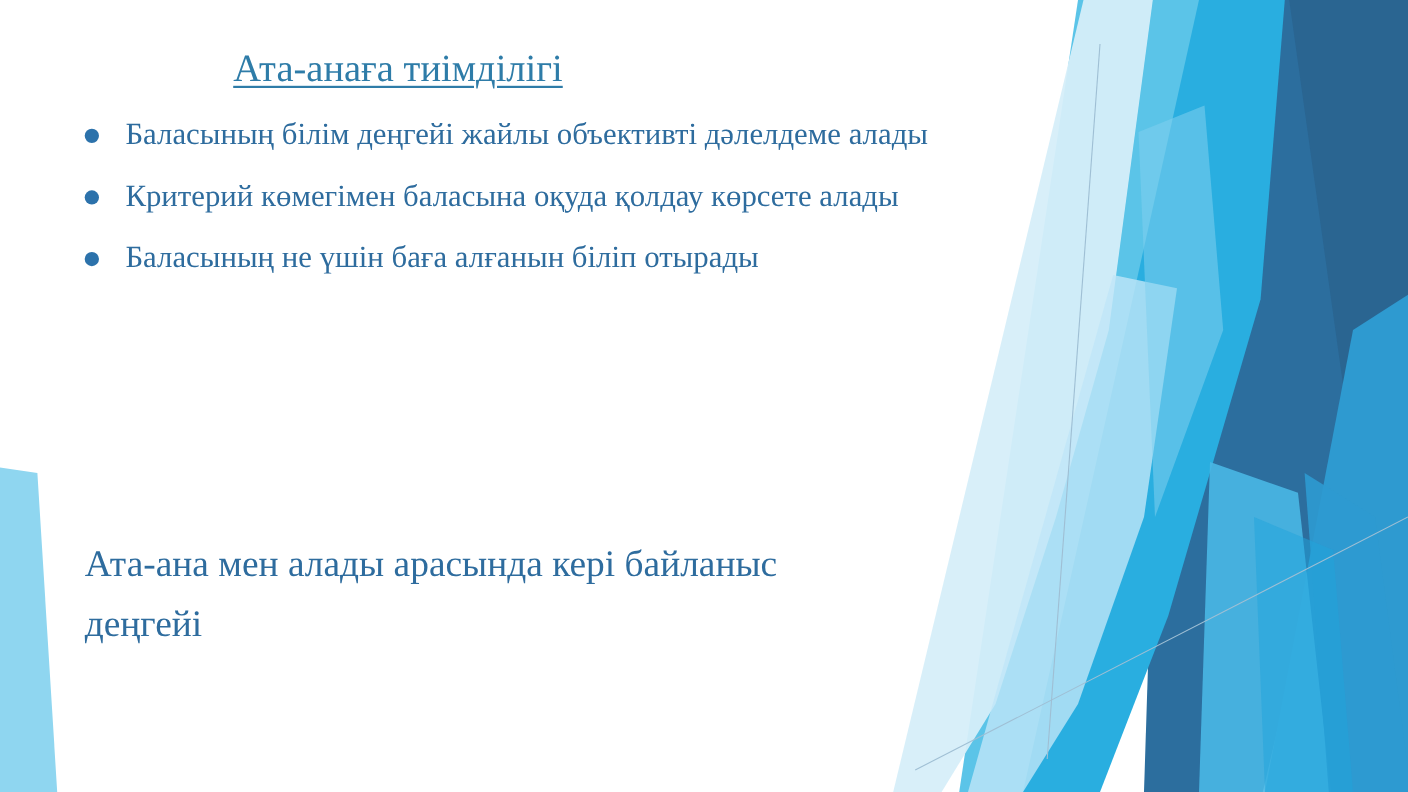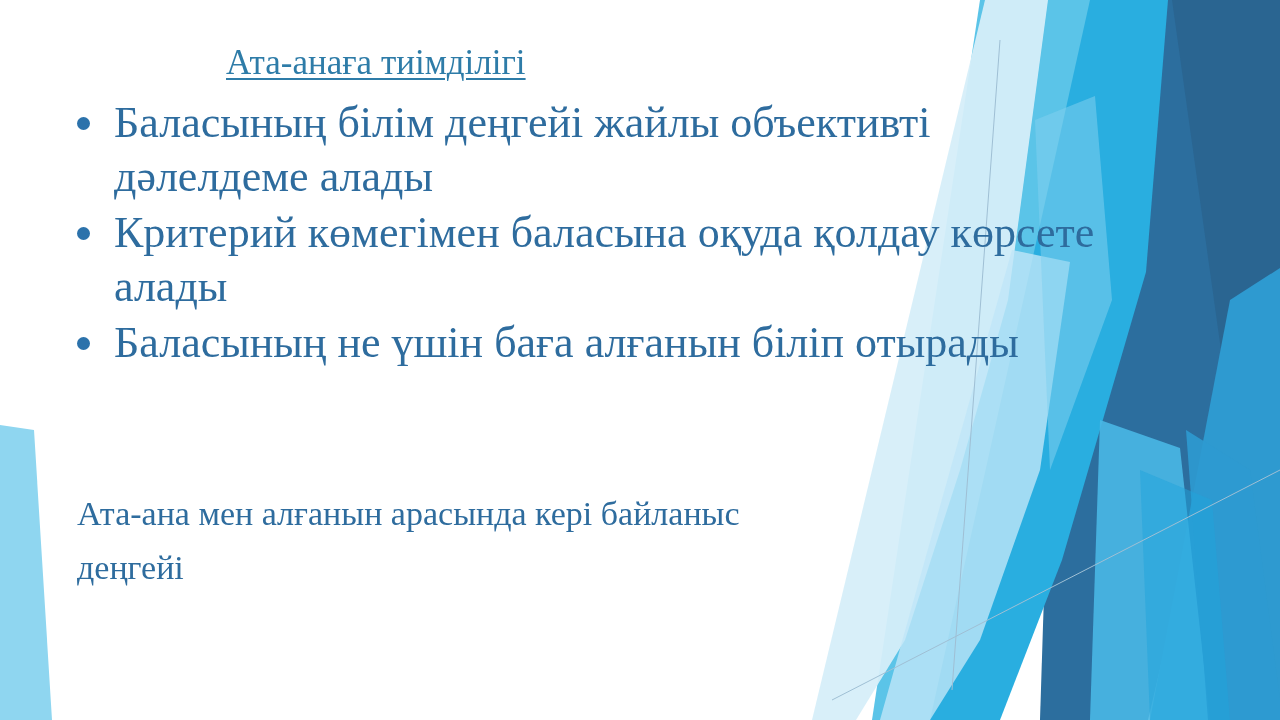--- a/index.html
+++ b/index.html
@@ -30,21 +30,21 @@
   
   #content {
     position: relative;
     z-index: 2;
     width: 1280px;
     height: 720px;
   }
 
   .slide-title {
     position: absolute;
-    left: 226px;
+    left: 212px;
     top: 42px;
     font-size: 35px;
     line-height: 1.18;
     color: #2E7CA8;
     text-decoration: underline;
     text-underline-offset: 4px;
     text-decoration-thickness: 2px;
     white-space: nowrap;
   }
 
@@ -55,21 +55,21 @@
     width: 1035px;
     list-style: none;
     margin: 0;
     padding: 0;
   }
 
   .bullet-item {
     position: relative;
     padding-left: 42px;
     margin: 0 0 2px 0;
-    font-size: 44px;
+    font-size: 28px;
     line-height: 54px;
     color: #2E6C9E;
   }
 
   .bullet-dot {
     position: absolute;
     left: 5px;
     top: 21px;
     width: 13px;
     height: 13px;
@@ -129,18 +129,18 @@
         <span class="bullet-dot"></span>
         <span>Критерий көмегімен баласына оқуда қолдау көрсете алады</span>
       </li>
       <li class="bullet-item">
         <span class="bullet-dot"></span>
         <span>Баласының не үшін баға алғанын біліп отырады</span>
       </li>
     </ul>
 
     <div class="tail-block">
-      <span class="tail-line">Ата-ана мен алғанын арасында кері байланыс</span>
+      <span class="tail-line">Ата-ана мен алады арасында кері байланыс</span>
       <span class="tail-line">деңгейі</span>
     </div>
 
   </div>
 </div>
 
 </body></html>

